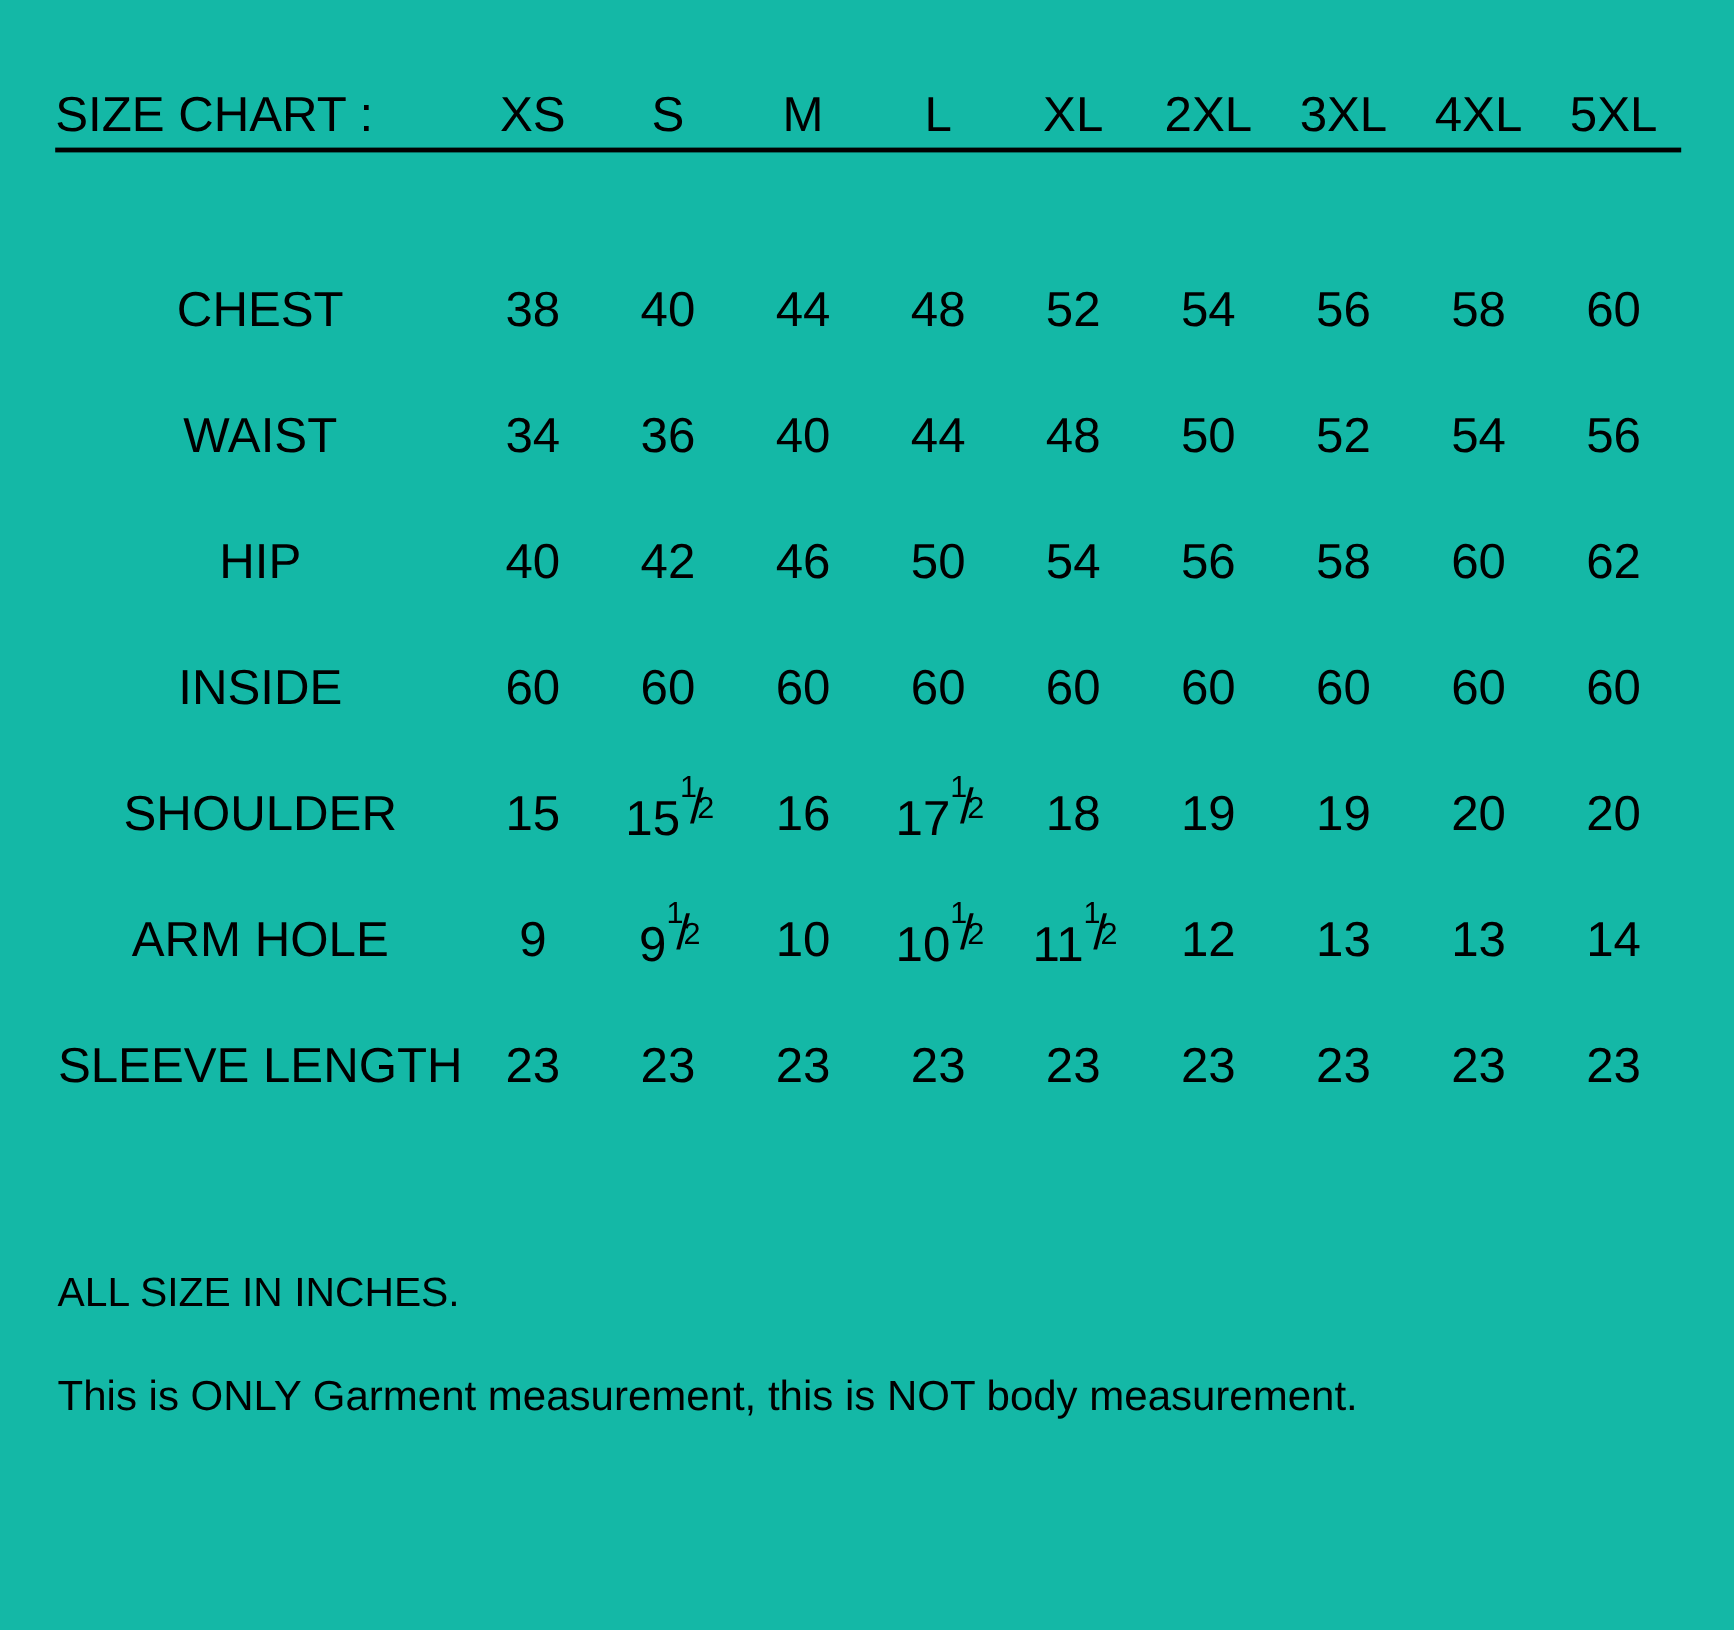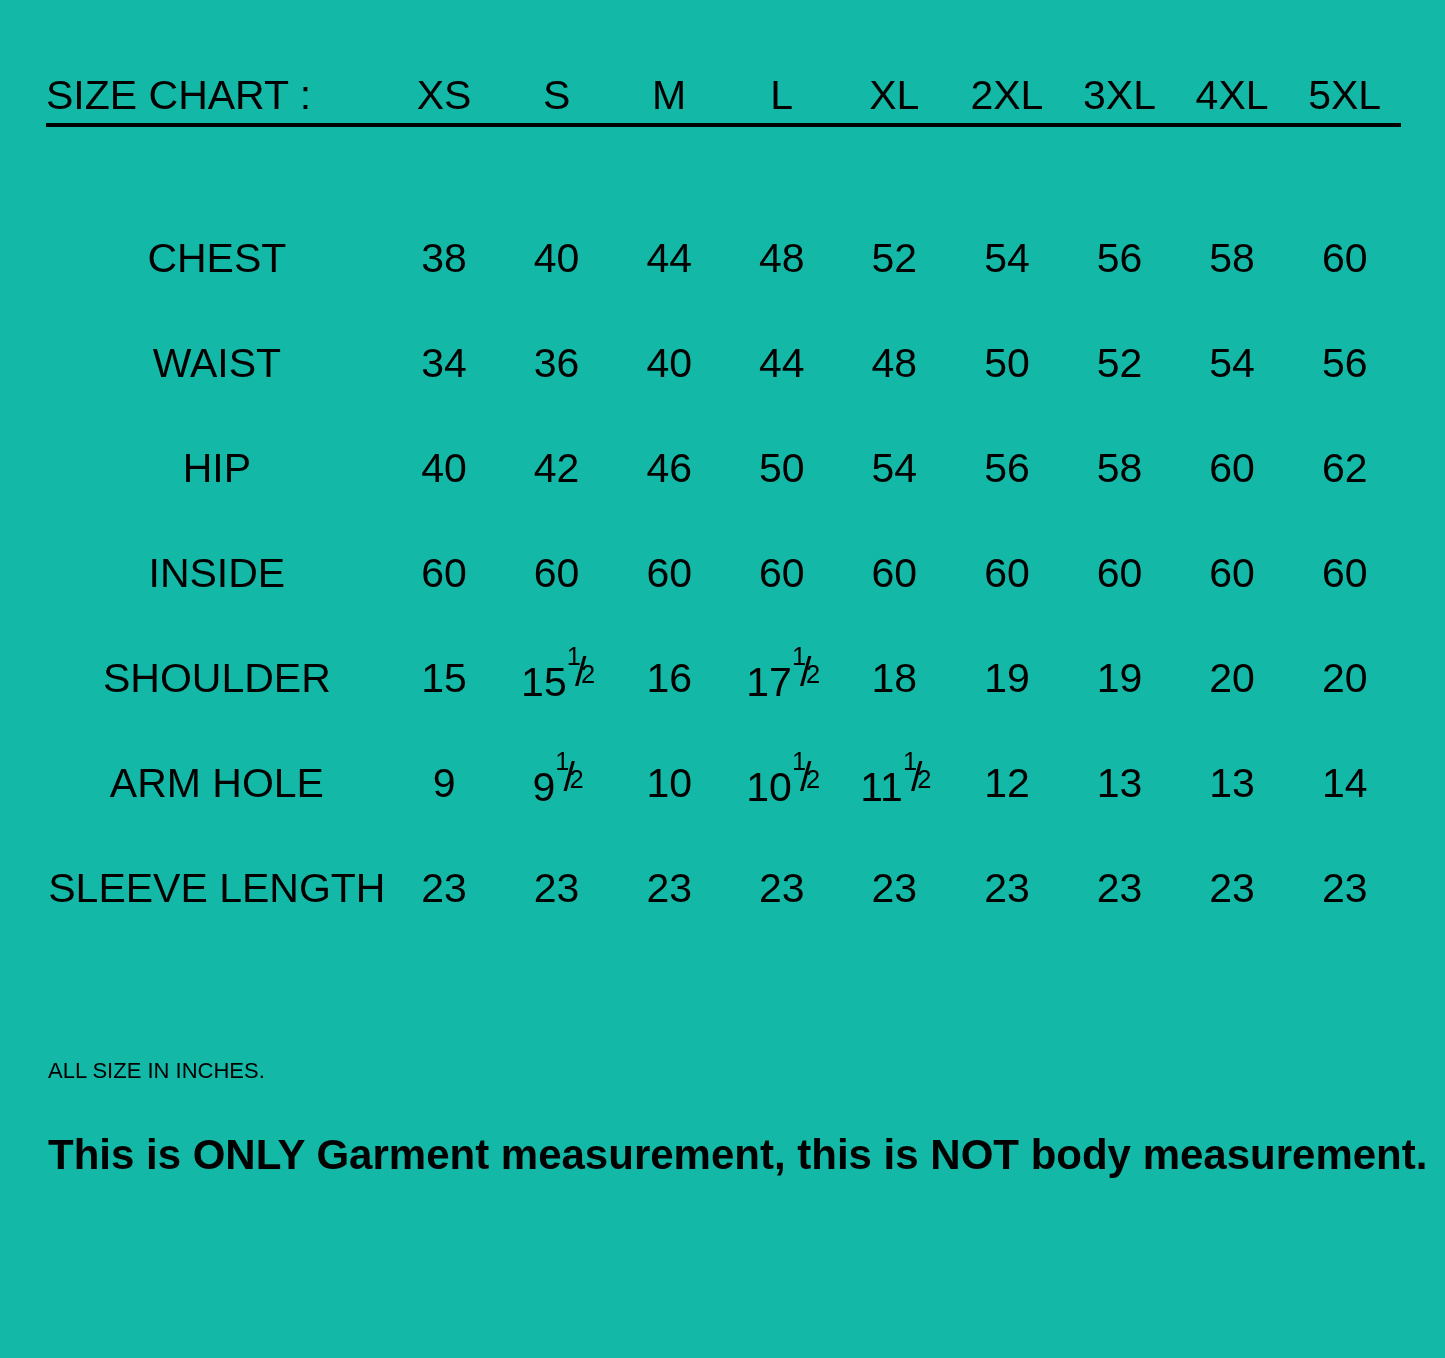--- a/index.html
+++ b/index.html
@@ -97,29 +97,28 @@
     font-size: 0.62em;
     line-height: 1;
   }
   .notes {
     position: absolute;
     left: 48px;
     top: 1060px;
     width: 1360px;
   }
   .note {
-    font-size: 22px;
+    font-size: 34px;
     line-height: 1.0;
     margin-bottom: 52px;
     white-space: nowrap;
   }
   .note.bold {
-    font-weight: bold;
-    font-size: 42px;
-    text-align: right;
+    font-weight: normal;
+    font-size: 35px;
   }
 </style>
 </head>
 <body>
 
 <div class="sheet">
 
   <table class="size-chart">
     <colgroup>
       <col class="label-col">

